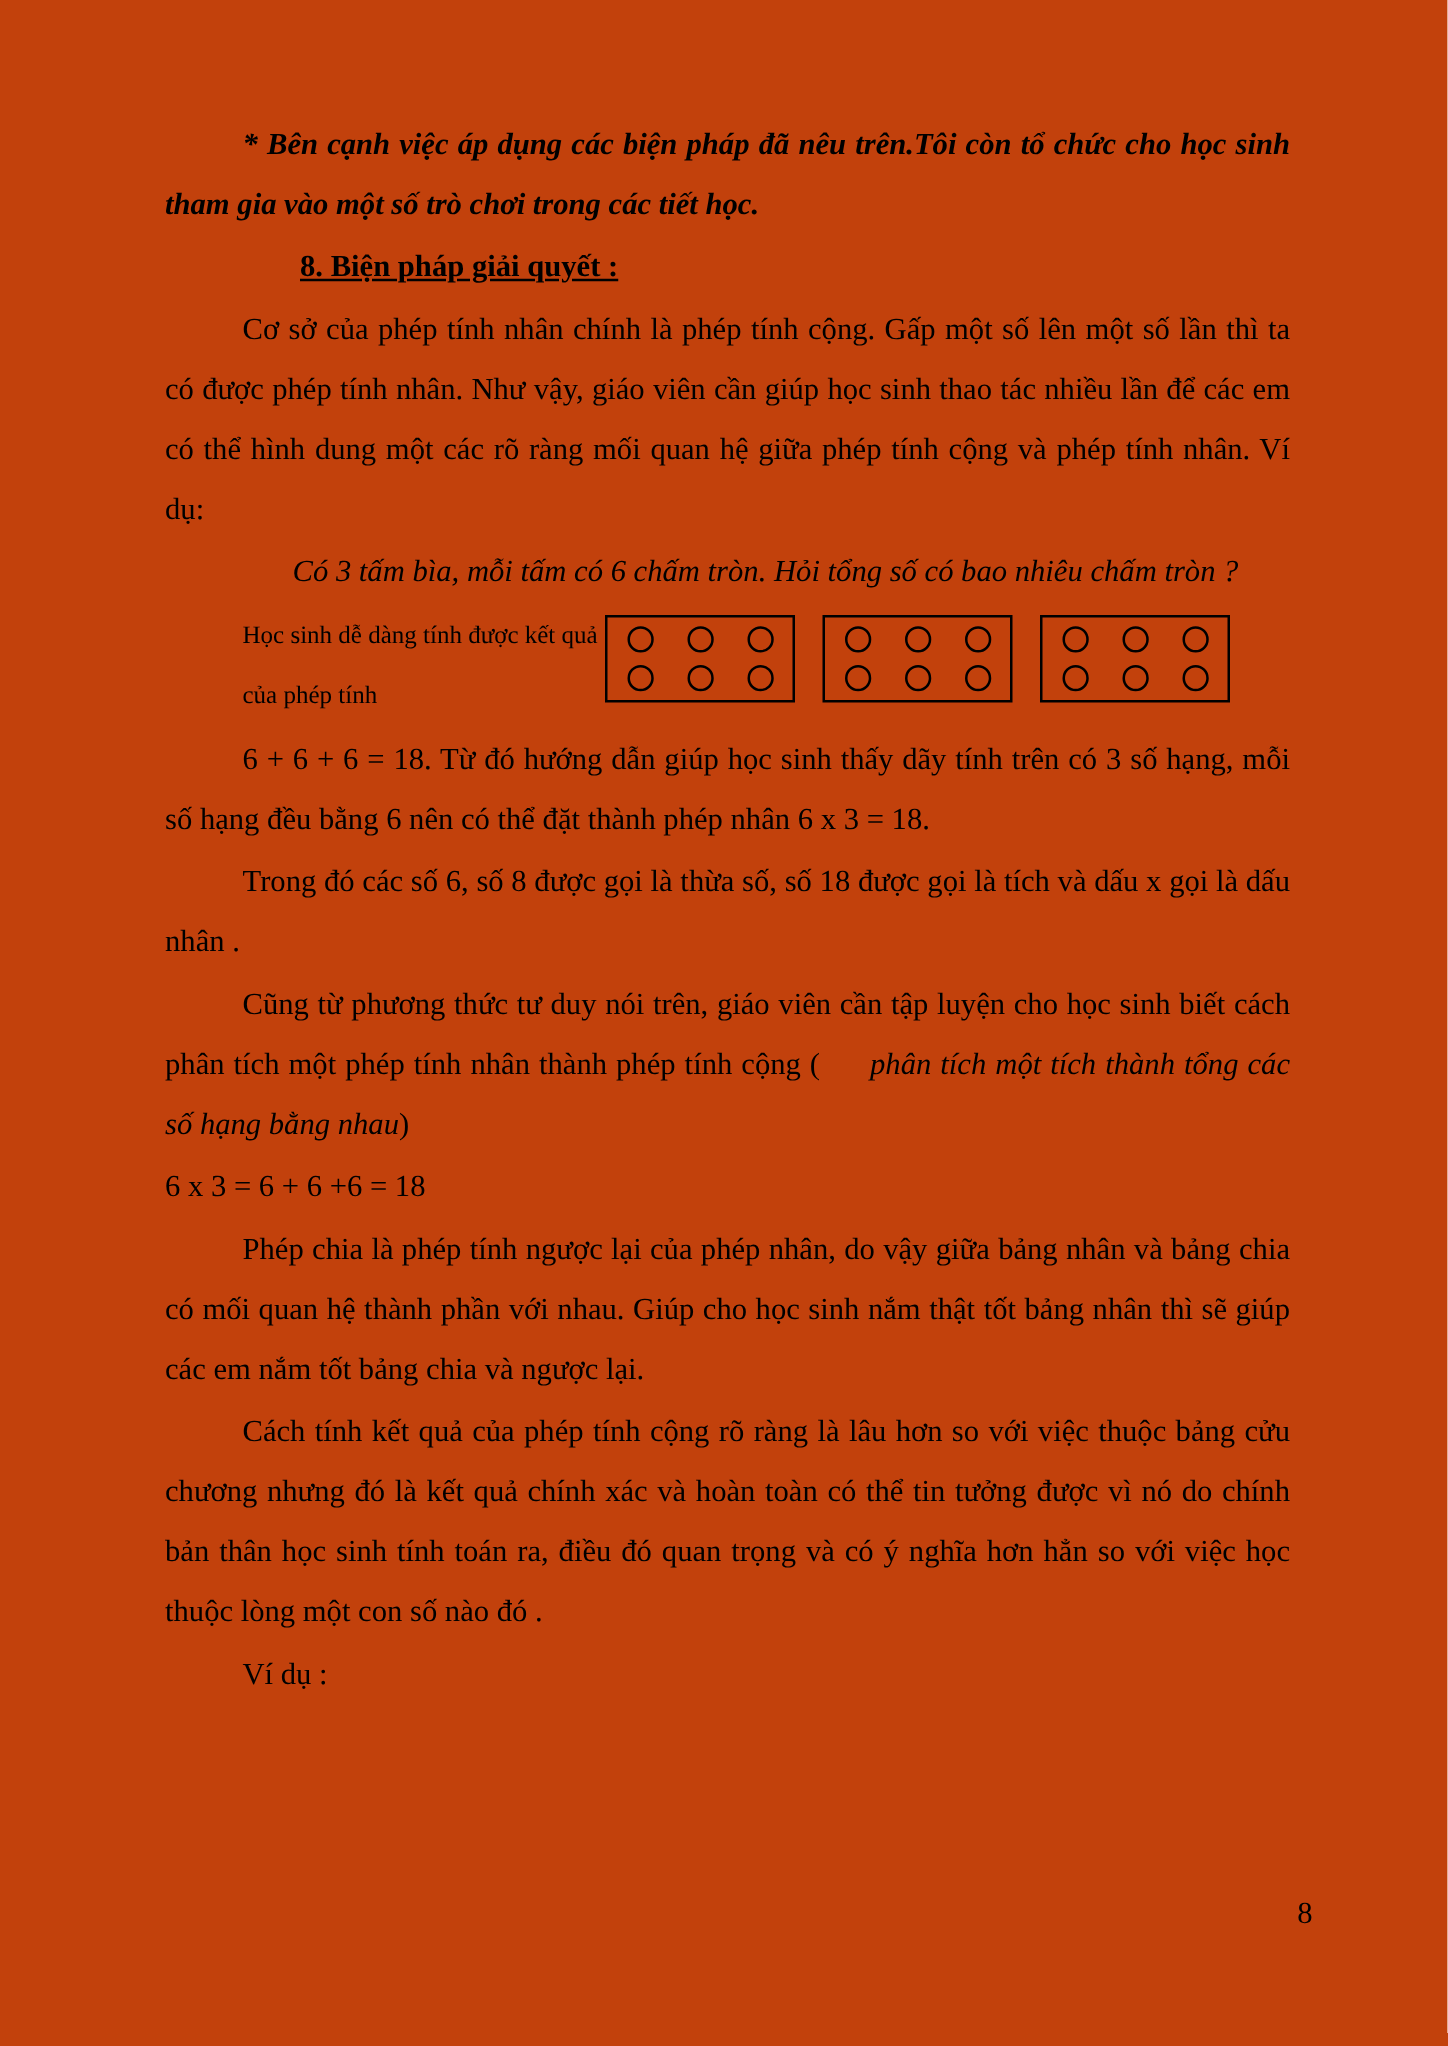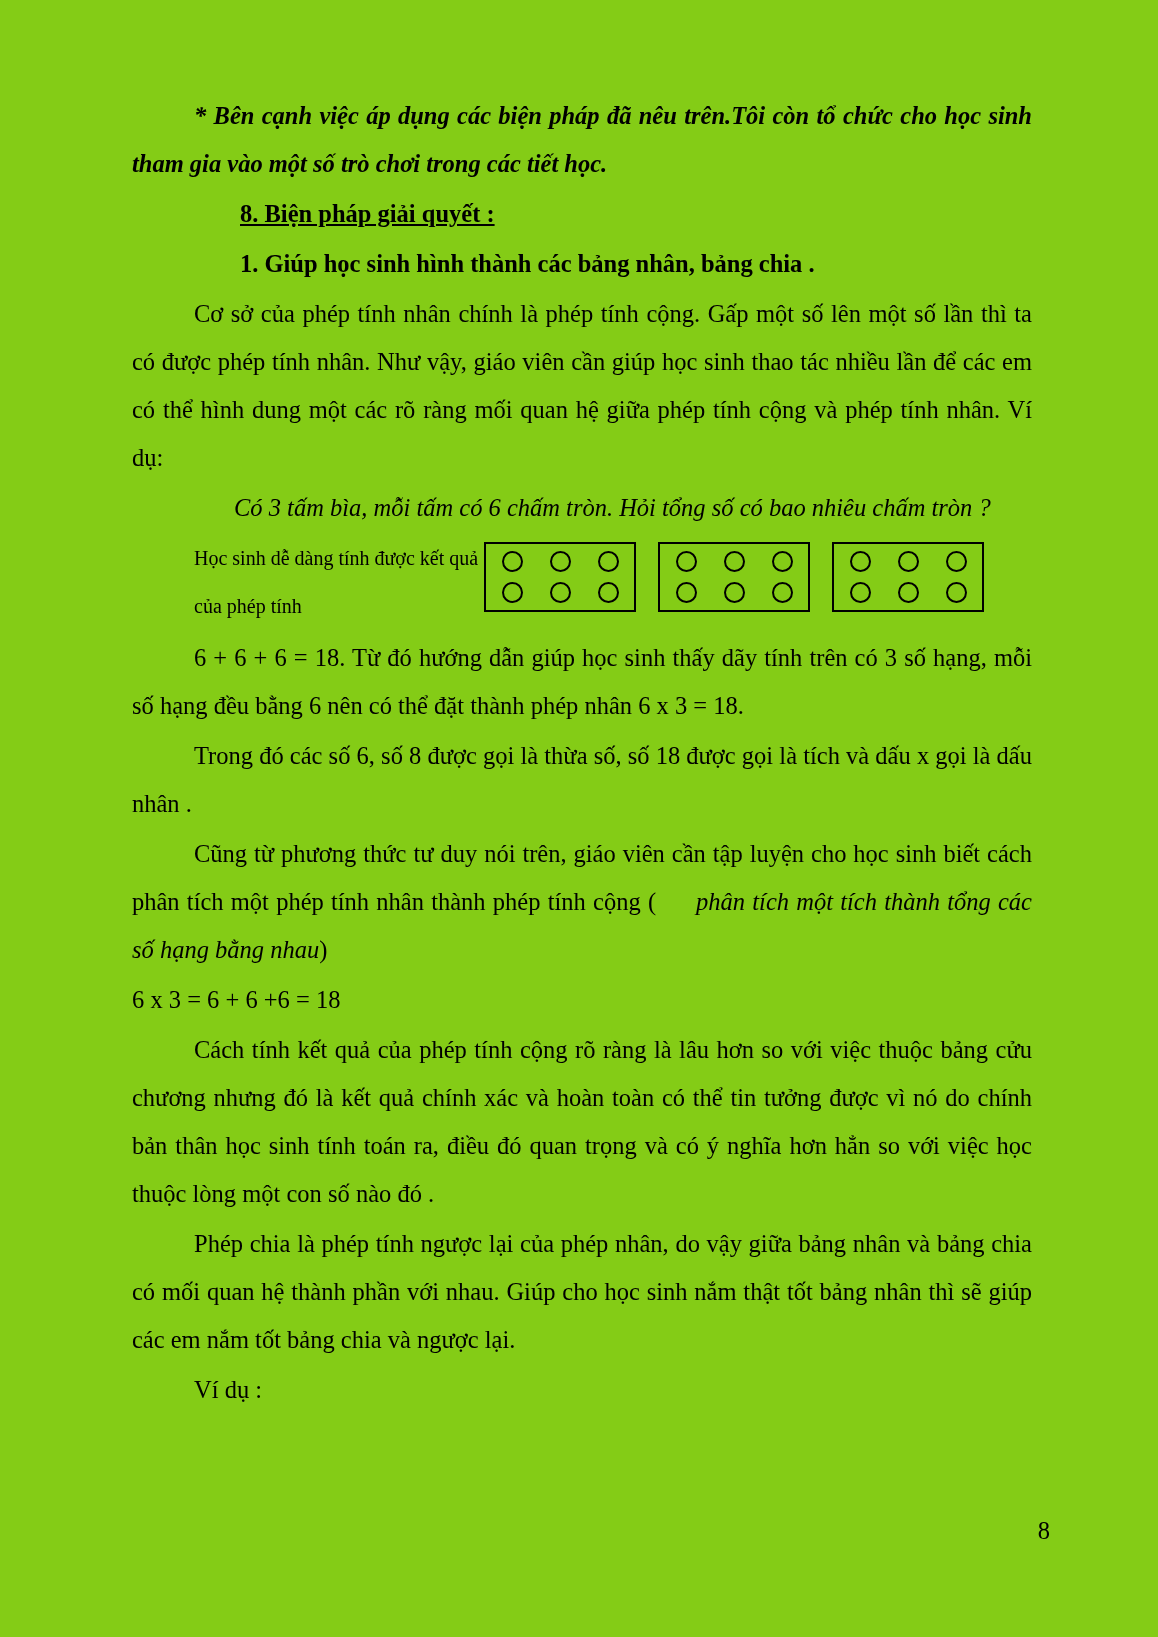--- a/index.html
+++ b/index.html
@@ -4,21 +4,21 @@
 <style>
   html, body {
     margin: 0;
     padding: 0;
     background: #ffffff;
   }
   .page {
     position: relative;
     width: 1158px;
     height: 1637px;
-    background: #84cc16;
+    background: #c2410c;
     font-family: "Liberation Serif", serif;
     color: #000000;
     box-sizing: border-box;
     overflow: hidden;
   }
   .content {
     position: absolute;
     left: 132px;
     top: 92px;
     width: 900px;
@@ -104,21 +104,20 @@
 
 <div class="page">
   <div class="content">
 
     <p class="indent bi">* Bên cạnh việc áp dụng các biện pháp đã nêu trên.Tôi còn tổ chức cho học sinh tham gia vào một số trò chơi trong các tiết học.</p>
 
     <p class="indent-wide">
       <span class="heading-underline">8. Biện pháp giải quyết :</span>
     </p>
 
-    <p class="indent-wide b">1. Giúp học sinh hình thành các bảng nhân, bảng chia .</p>
 
     <p class="indent">Cơ sở của phép tính nhân chính là phép tính cộng. Gấp một số lên một số lần thì ta có được phép tính nhân. Như vậy, giáo viên cần giúp học sinh thao tác nhiều lần để các em có thể hình dung một các rõ ràng mối quan hệ giữa phép tính cộng và phép tính nhân. Ví dụ:</p>
 
     <p class="indent i">Có 3 tấm bìa, mỗi tấm có 6 chấm tròn. Hỏi tổng số có  bao nhiêu chấm tròn ?</p>
 
     <div class="dots-wrap">
       <div class="dots-text">Học sinh dễ dàng tính được kết quả của phép tính</div>
       <div class="cards">
         <div class="card">
           <span class="dot"></span>
@@ -150,22 +149,22 @@
     <p class="indent">6 + 6 + 6 = 18.  Từ đó hướng dẫn giúp học sinh thấy dãy tính trên có 3 số hạng, mỗi số hạng đều bằng 6 nên có thể đặt thành phép nhân  6 x 3 = 18.</p>
 
     <p class="indent">Trong đó các số 6, số 8 được gọi là thừa số, số 18 được gọi là tích và dấu x gọi là dấu nhân .</p>
 
     <p class="indent"><span>Cũng từ phương thức tư duy nói trên, giáo viên cần tập luyện cho học sinh biết cách phân tích một phép tính nhân thành phép tính cộng (</span><span class="i">phân tích một tích thành tổng các số hạng bằng nhau</span><span>)</span></p>
 
 
 
     <p class="noindent">6 x 3 = 6 + 6 +6 = 18</p>
 
+    <p class="indent">Phép chia là phép tính ngược lại của phép nhân, do vậy giữa bảng nhân và bảng chia có mối quan hệ thành phần với nhau. Giúp cho học sinh nắm thật tốt bảng nhân thì sẽ giúp các em nắm tốt bảng chia và ngược lại.</p>
+
     <p class="indent">Cách tính kết quả của phép tính cộng rõ ràng là lâu hơn so với việc thuộc bảng cửu chương nhưng đó là kết quả chính xác và hoàn toàn có thể tin tưởng được vì nó do chính bản thân học sinh tính toán ra, điều đó quan trọng và có ý nghĩa hơn hẳn so với việc học thuộc lòng một con số nào đó .</p>
-
-    <p class="indent">Phép chia là phép tính ngược lại của phép nhân, do vậy giữa bảng nhân và bảng chia có mối quan hệ thành phần với nhau. Giúp cho học sinh nắm thật tốt bảng nhân thì sẽ giúp các em nắm tốt bảng chia và ngược lại.</p>
 
     <p class="indent">Ví dụ :</p>
 
   </div>
 
   <div class="page-number">8</div>
 </div>
 
 </body></html>

